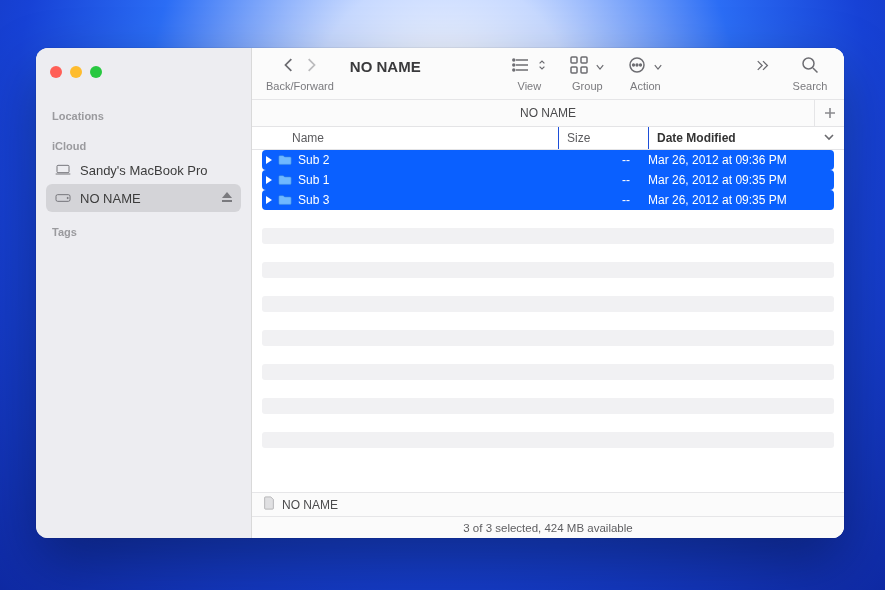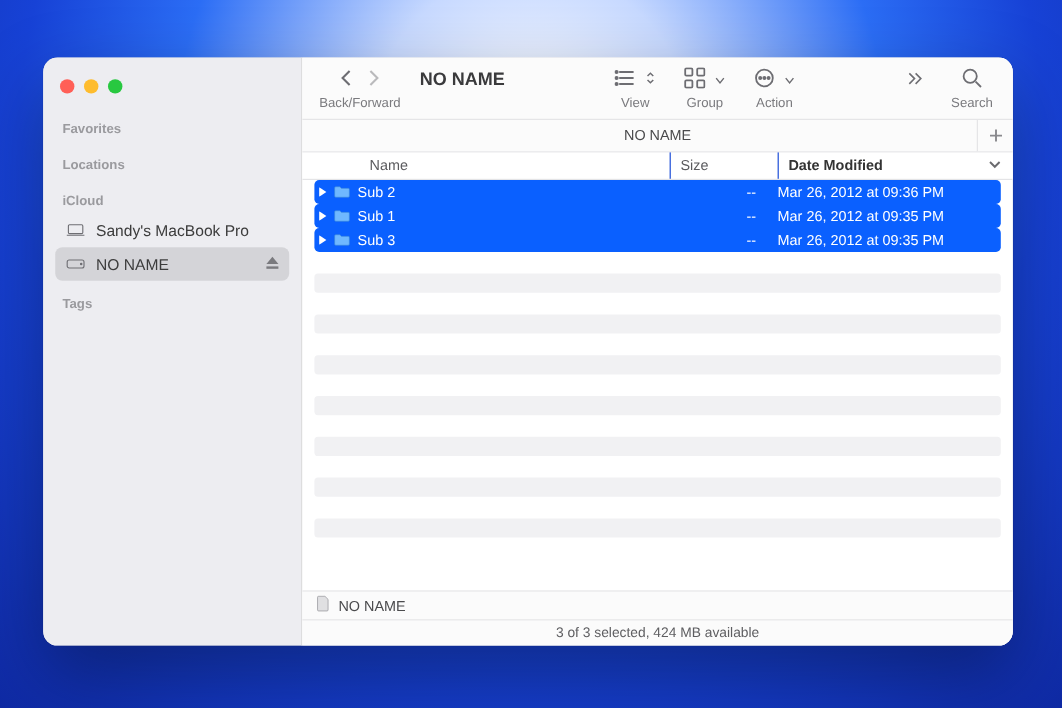--- a/index.html
+++ b/index.html
@@ -71,21 +71,21 @@
     position:relative; font-size:12px; color:#4a4a4c;
   }
   .add-tab { position:absolute; right:0; top:0; width:30px; height:26px; display:flex; align-items:center; justify-content:center; border-left:1px solid #e5e5e7;}
   .add-tab svg { width:12px; height:12px; stroke:#8a8a8e; stroke-width:1.6; }
   
   .col-header {
     height:24px; display:flex; align-items:center; font-size:12px; color:#5b5b5e; border-top:1px solid #e4e4e6; border-bottom:1px solid #e4e4e6; background:#fff;
   }
   .col-header .col { padding:0 8px; display:flex; align-items:center; height:100%; }
   .col-header .col + .col { border-left:1px solid #1d4ed8; }
-  .col-name { flex:1; padding-left:40px !important;margin-left:16px;}
+  .col-name { flex:1; padding-left:40px !important;}
   .col-size { width:90px; }
   .col-date { width:196px; font-weight:600; color:#333; display:flex; align-items:center; justify-content:space-between; padding-right:10px !important;}
   .col-date .sort-caret svg{ width:10px; height:10px; stroke:#6b6b6f; fill:none; stroke-width:1.6;}
   
   .file-list { flex:1; overflow:hidden; padding:0 10px; }
   .file-row {
     height:20px; display:flex; align-items:center; border-radius:4px; font-size:12px;
   }
   .file-row.selected { background:#0a60ff; color:#fff; }
   .fr-disclose { width:14px; display:flex; justify-content:center; }
@@ -108,21 +108,20 @@
 
 <div class="window">
 
   <aside class="sidebar">
     <div class="traffic">
       <div class="dot red"></div>
       <div class="dot yellow"></div>
       <div class="dot green"></div>
     </div>
 
-    <div class="side-heading">Favorites</div>
     <div class="side-heading tight">Locations</div>
     <div class="side-heading tight">iCloud</div>
 
     <div class="side-item">
       <span class="side-icon">
         <svg viewBox="0 0 24 16">
             <rect x="3" y="1" width="18" height="11" rx="1.5"></rect>
             <path d="M1 14 h22"></path>
           </svg>
       </span>

